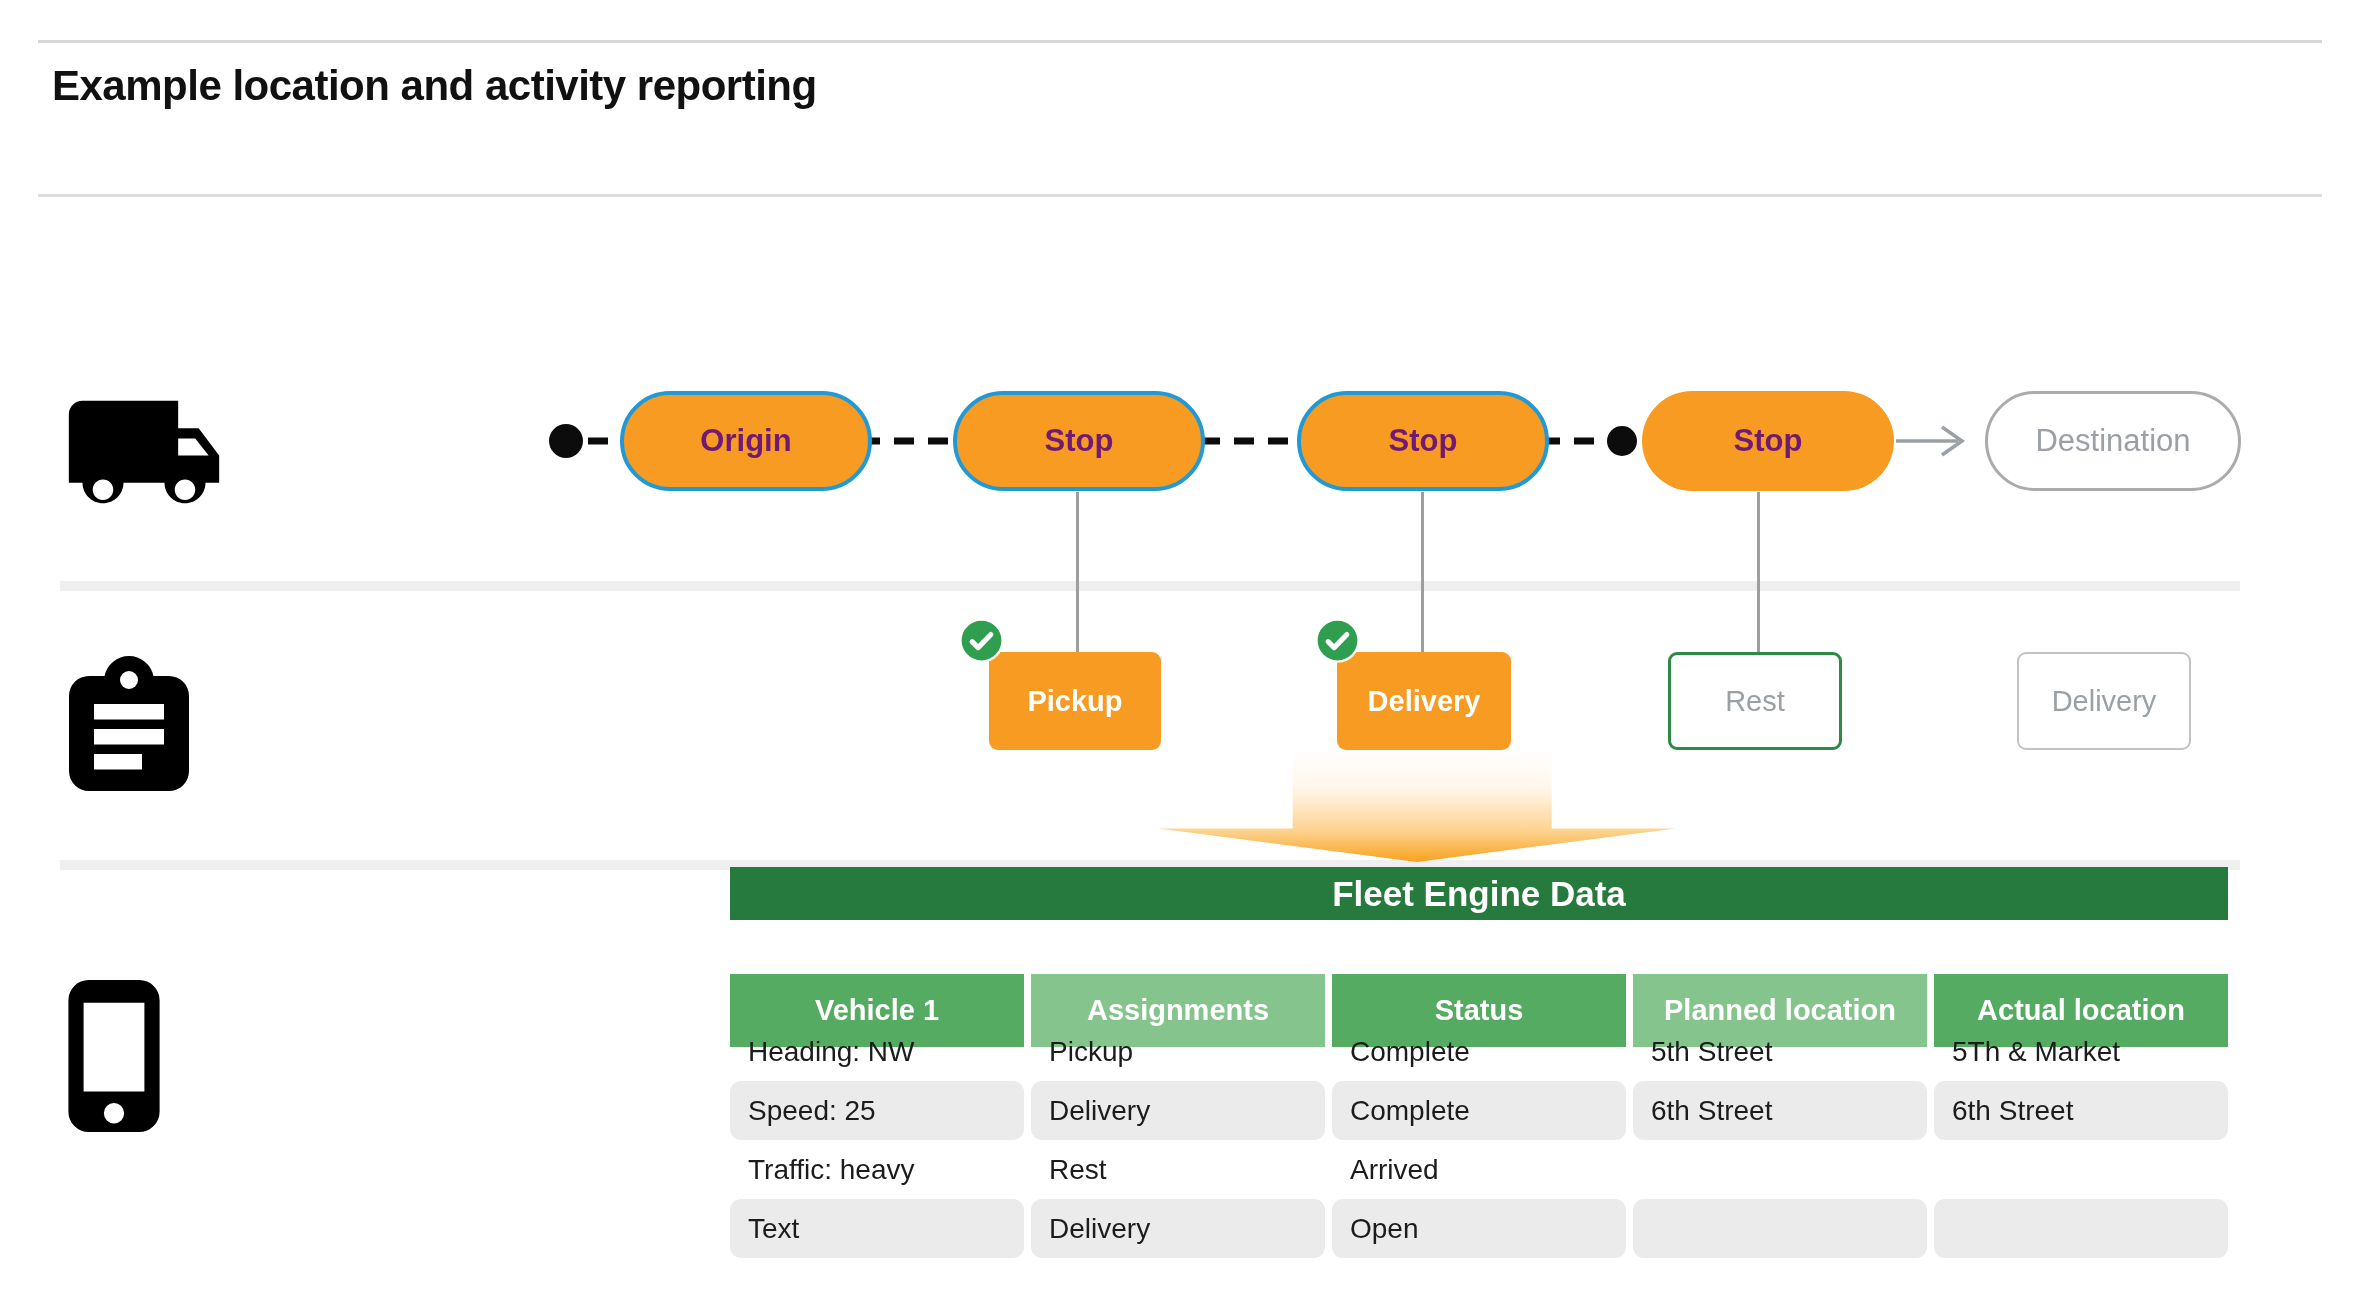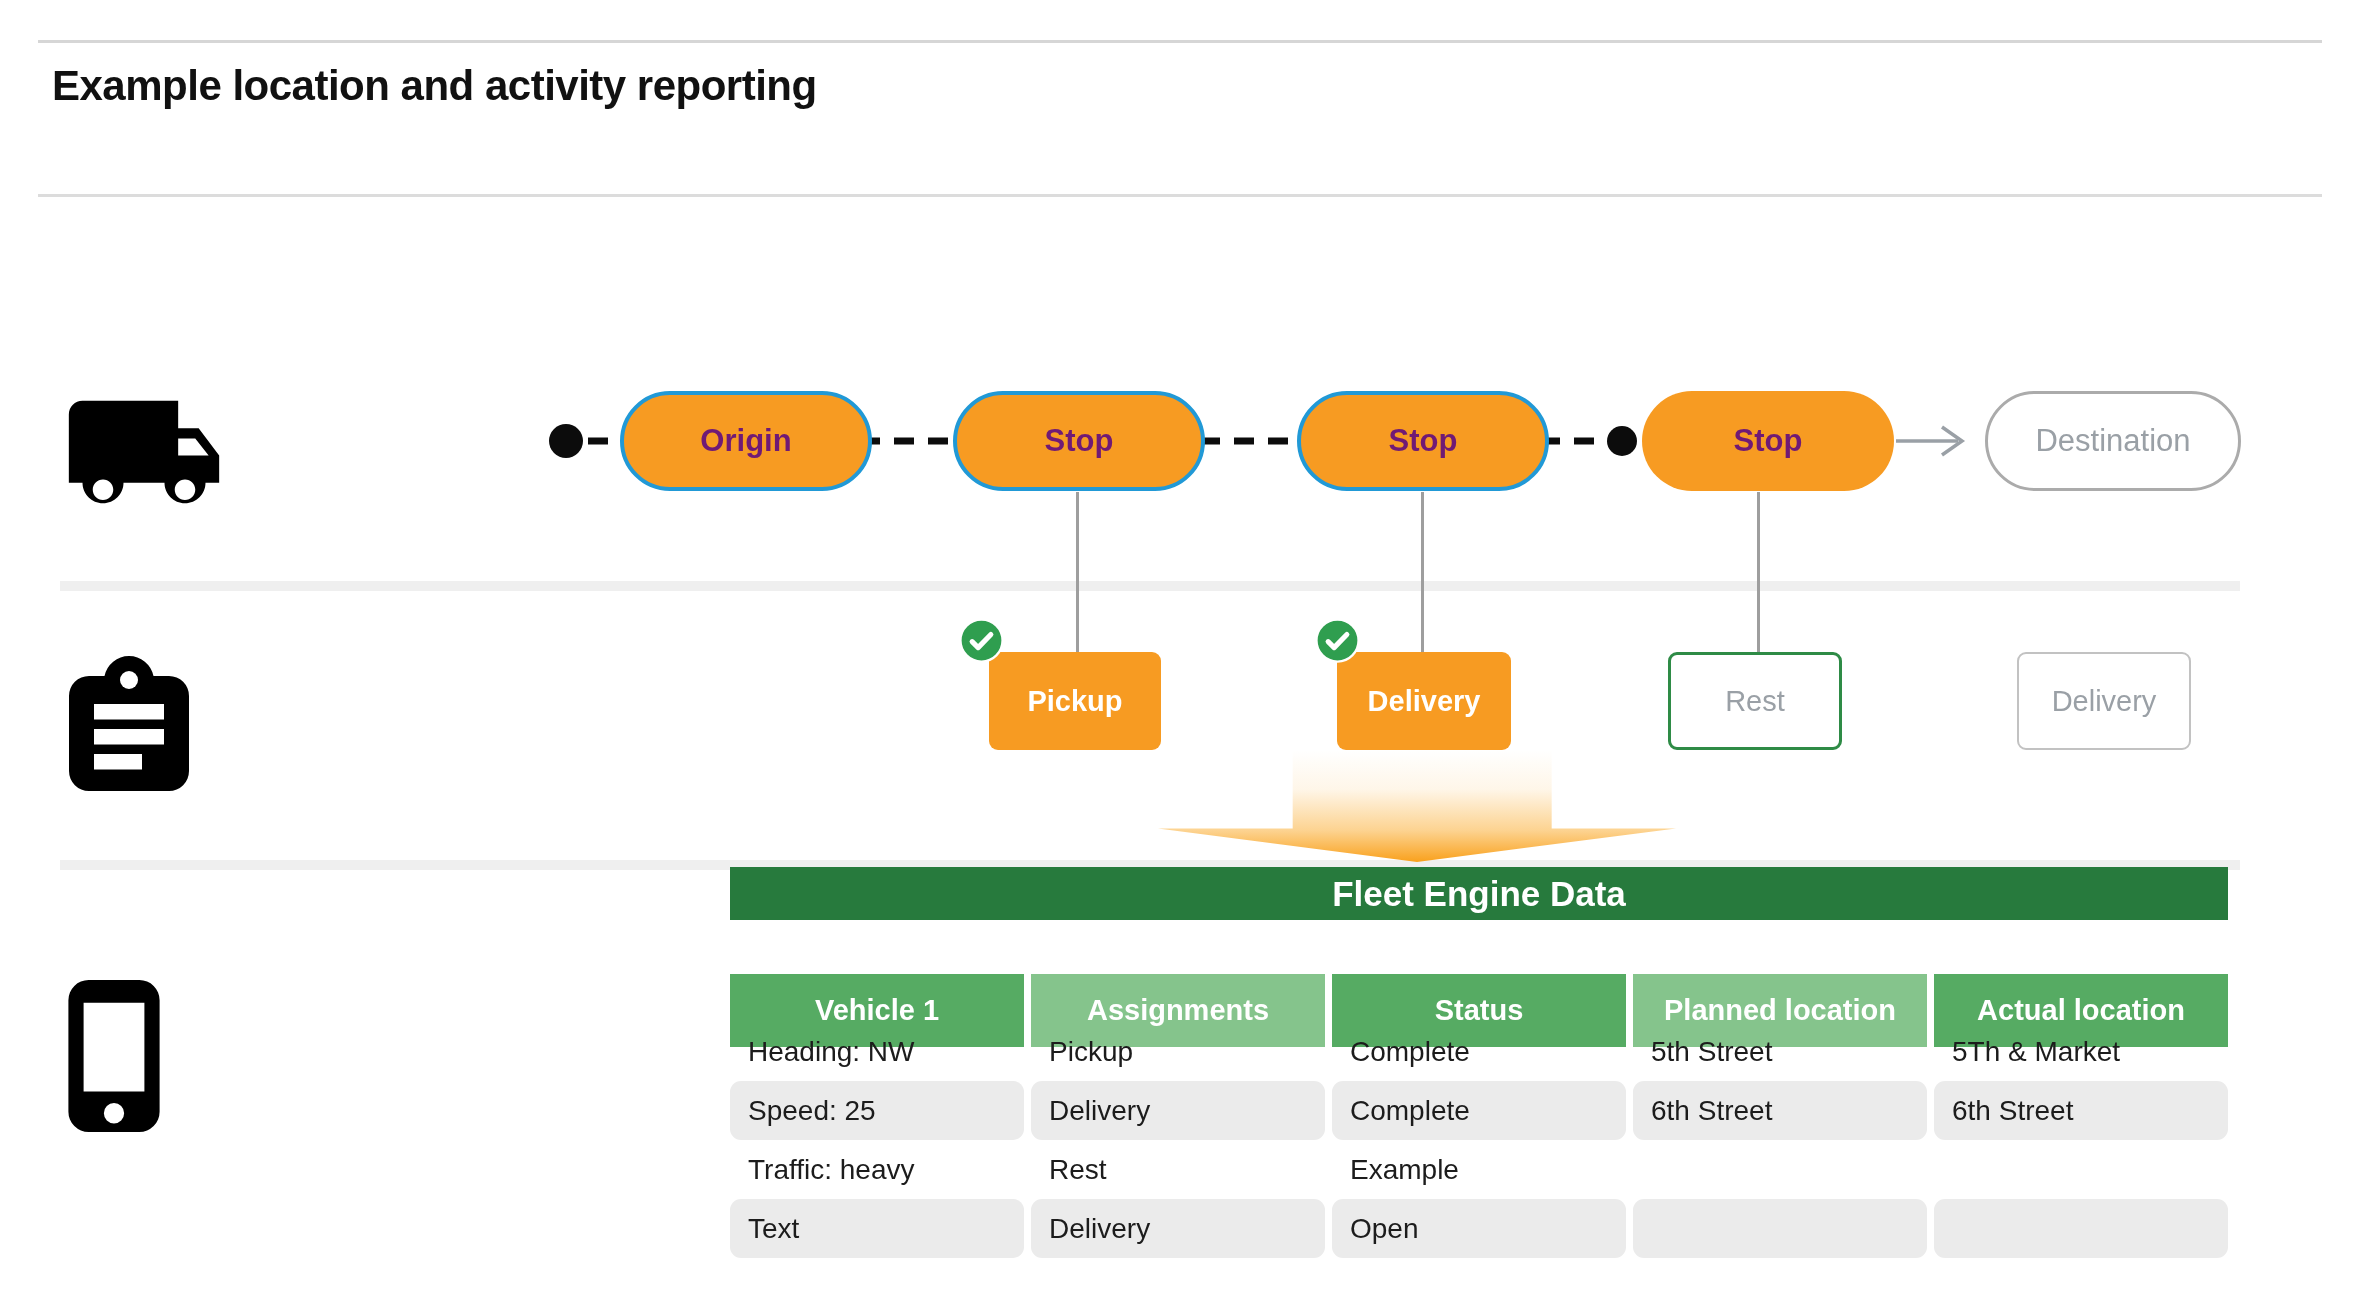--- a/index.html
+++ b/index.html
@@ -153,21 +153,21 @@
   <div class="td" style="left:1934px;top:1022px">5Th &amp; Market</div>
 
   <div class="td gray" style="left:730px;top:1081px">Speed: 25</div>
   <div class="td gray" style="left:1031px;top:1081px">Delivery</div>
   <div class="td gray" style="left:1332px;top:1081px">Complete</div>
   <div class="td gray" style="left:1633px;top:1081px">6th Street</div>
   <div class="td gray" style="left:1934px;top:1081px">6th Street</div>
 
   <div class="td" style="left:730px;top:1140px">Traffic: heavy</div>
   <div class="td" style="left:1031px;top:1140px">Rest</div>
-  <div class="td" style="left:1332px;top:1140px">Example</div>
+  <div class="td" style="left:1332px;top:1140px">Arrived</div>
   <div class="td" style="left:1633px;top:1140px"></div>
   <div class="td" style="left:1934px;top:1140px"></div>
 
   <div class="td gray" style="left:730px;top:1199px">Text</div>
   <div class="td gray" style="left:1031px;top:1199px">Delivery</div>
   <div class="td gray" style="left:1332px;top:1199px">Open</div>
   <div class="td gray" style="left:1633px;top:1199px"></div>
   <div class="td gray" style="left:1934px;top:1199px"></div>
 
 </div>

